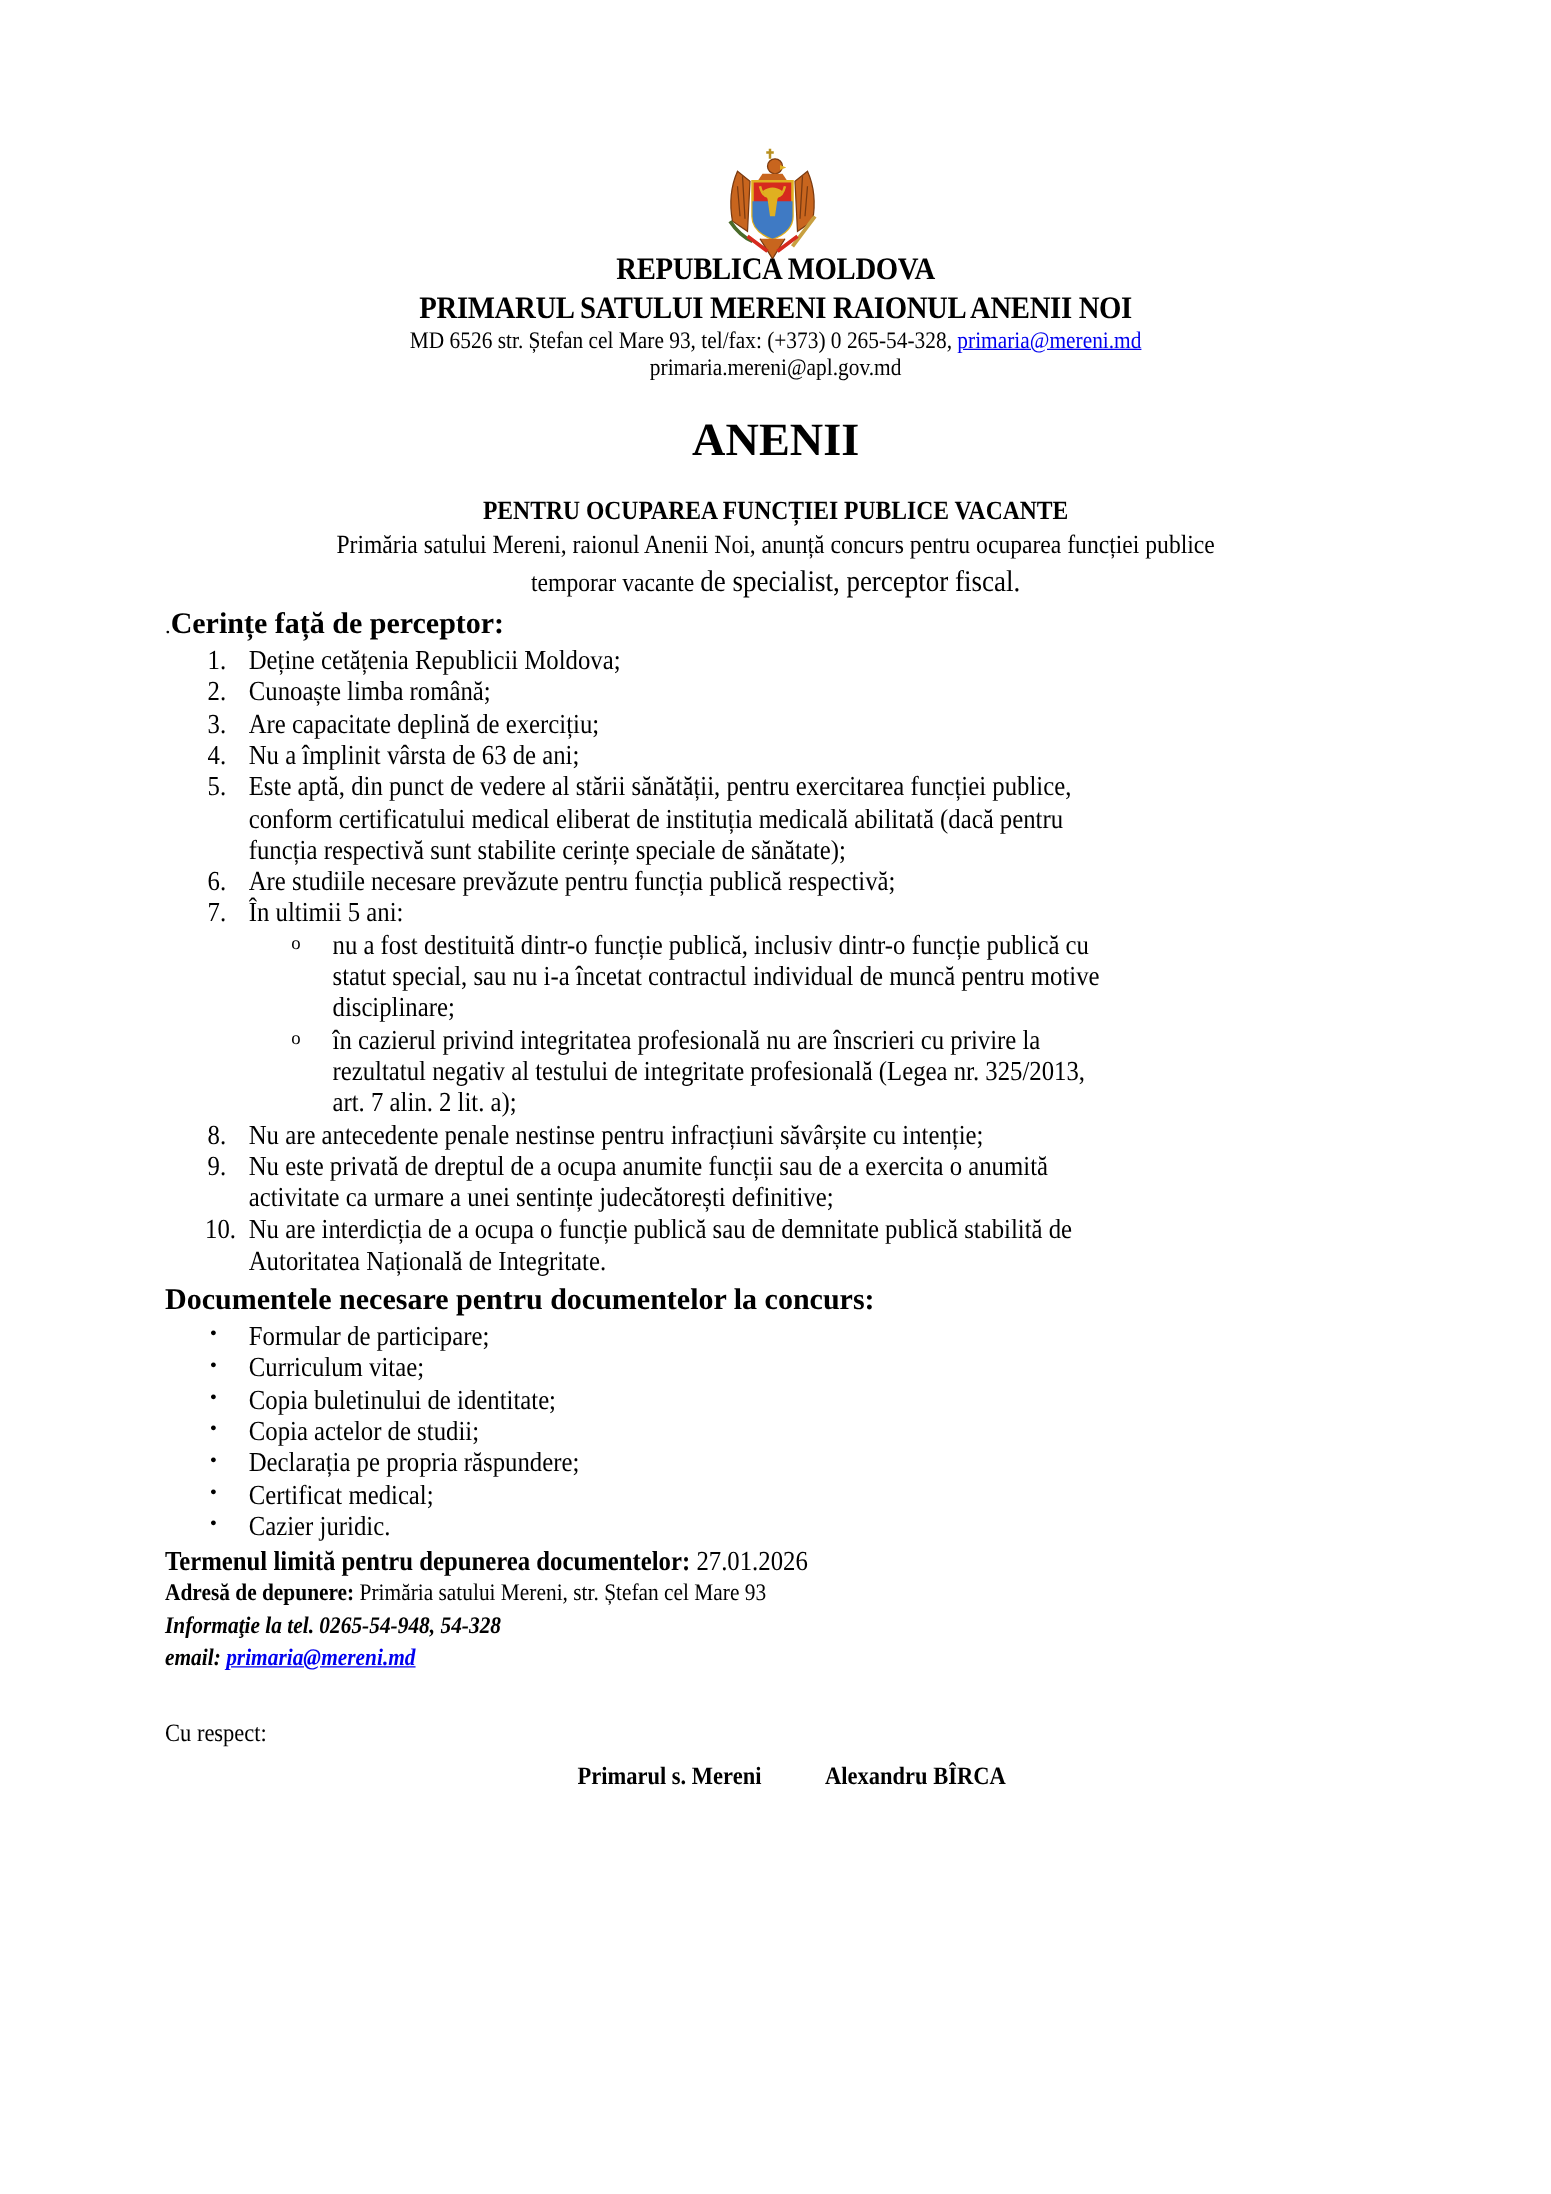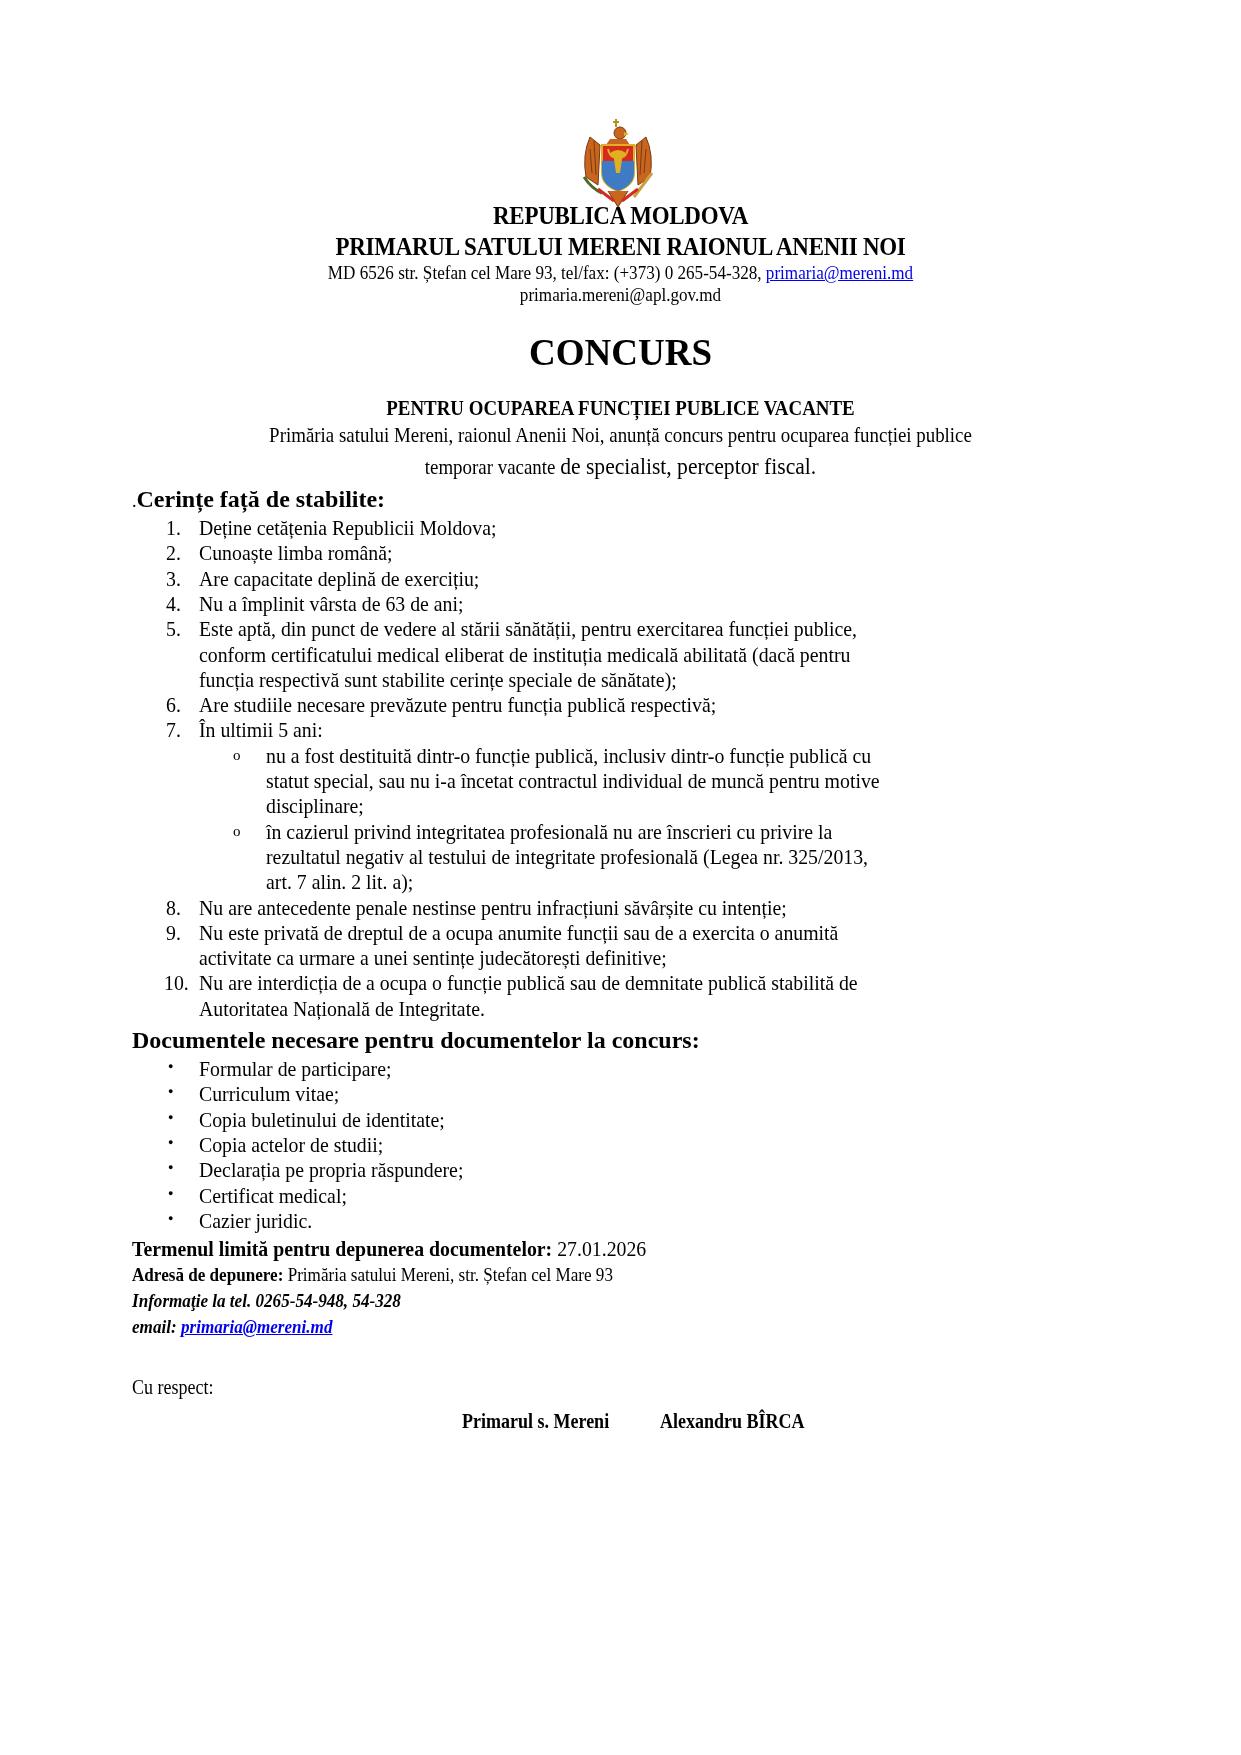--- a/index.html
+++ b/index.html
@@ -58,29 +58,29 @@
 </div>
 
 <div class="abs center h1" style="top:202px;">REPUBLICA MOLDOVA</div>
 <div class="abs center h1" style="top:233px;">PRIMARUL SATULUI MERENI RAIONUL ANENII NOI</div>
 <div class="abs center addr" style="top:262px;">
   <span>MD 6526 str. Ștefan cel Mare 93, tel/fax: (+373) 0 265-54-328,</span>
   <a class="link">primaria@mereni.md</a>
 </div>
 <div class="abs center addr" style="top:284px;">primaria.mereni@apl.gov.md</div>
 
-<div class="abs center title" style="top:331px;">CONCURS</div>
+<div class="abs center title" style="top:331px;">ANENII</div>
 <div class="abs center sub" style="top:396px;">PENTRU OCUPAREA FUNCȚIEI PUBLICE VACANTE</div>
 <div class="abs center intro" style="top:423px;">Primăria satului Mereni, raionul Anenii Noi, anunță concurs pentru ocuparea funcției publice</div>
 <div class="abs center intro" style="top:453px;">
   <span>temporar vacante </span><span class="big">de specialist, perceptor fiscal.</span>
 </div>
 
 <div class="abs sect" style="left:132px; top:486px;">
-  <span style="font-weight:normal;font-size:18px;">.</span><span>Cerințe față de stabilite:</span>
+  <span style="font-weight:normal;font-size:18px;">.</span><span>Cerințe față de perceptor:</span>
 </div>
 
 <div id="req-list">
     <div class="num" style="left: 166px; top: 515px;">1.</div>
     <div class="abs item" style="left: 199px; top: 515px;">Deține cetățenia Republicii Moldova;</div>
     <div class="num" style="left: 166px; top: 540.3px;">2.</div>
     <div class="abs item" style="left: 199px; top: 540.3px;">Cunoaște limba română;</div>
     <div class="num" style="left: 166px; top: 565.6px;">3.</div>
     <div class="abs item" style="left: 199px; top: 565.6px;">Are capacitate deplină de exercițiu;</div>
     <div class="num" style="left: 166px; top: 590.9px;">4.</div>

